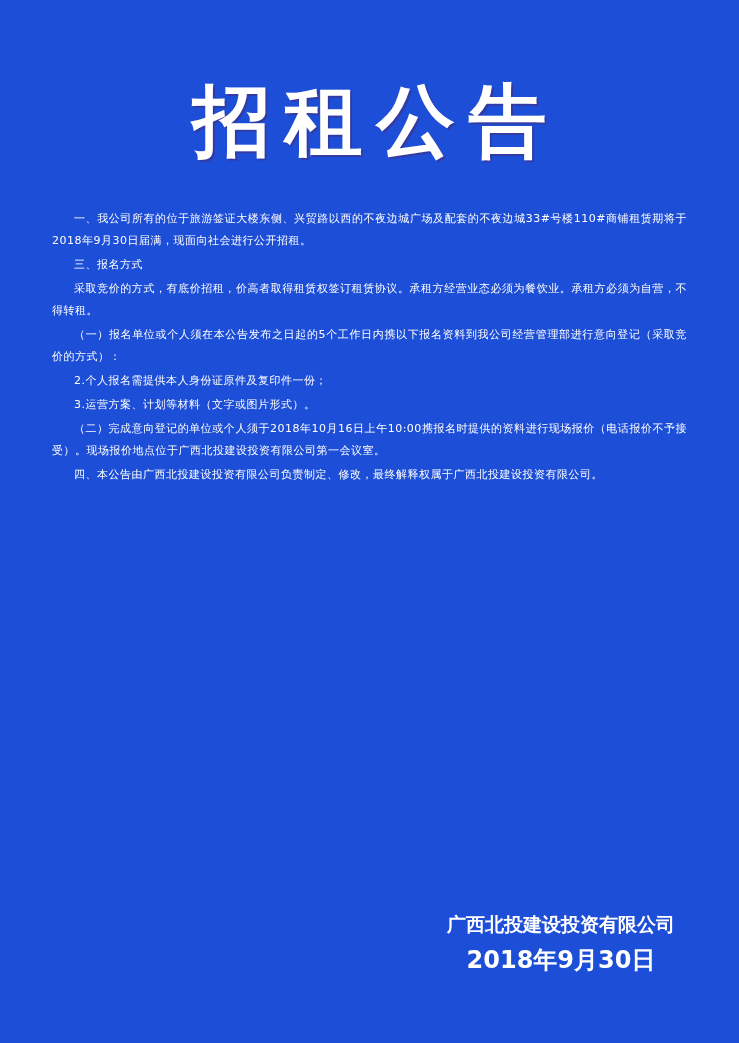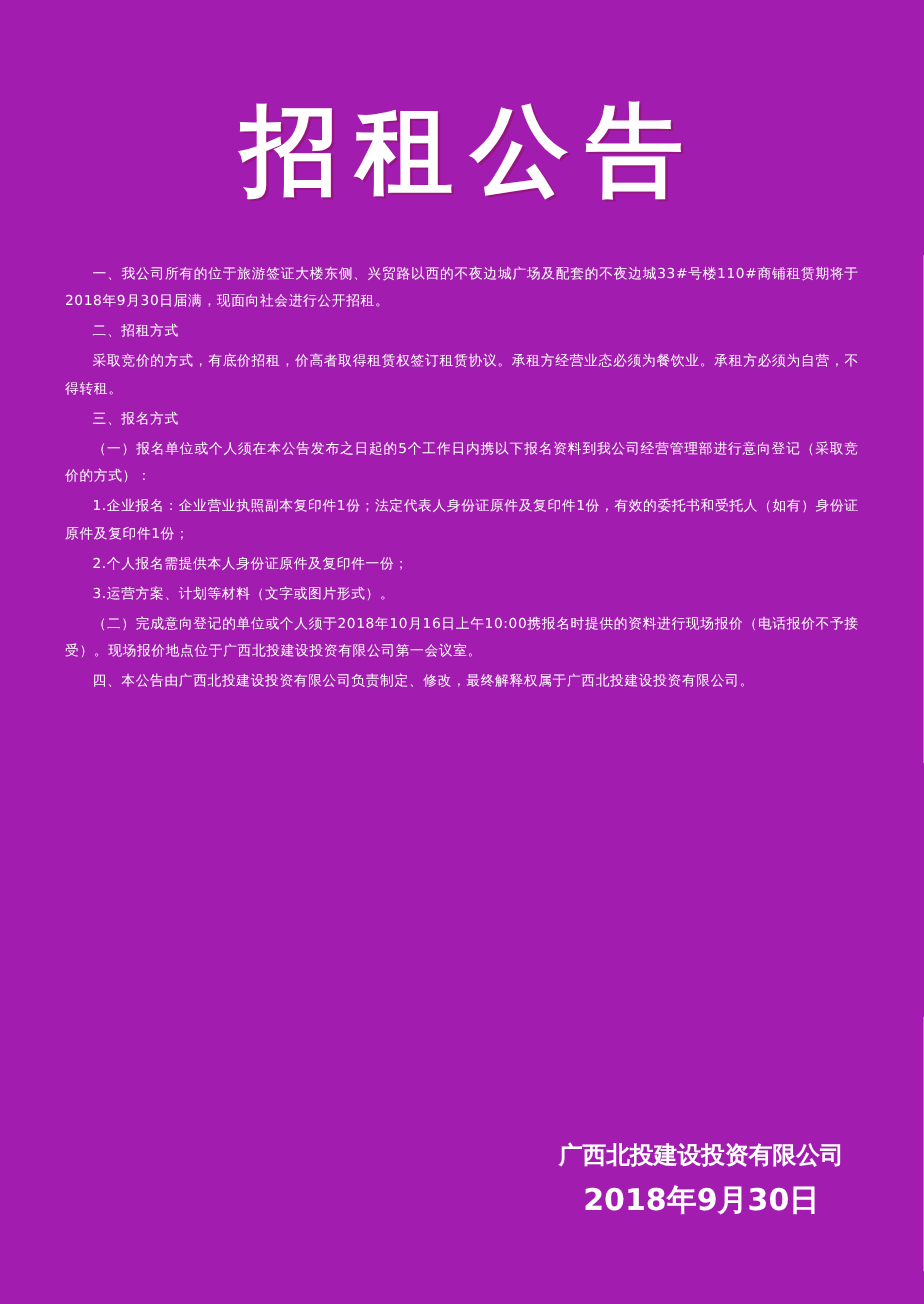--- a/index.html
+++ b/index.html
@@ -9,21 +9,21 @@
   }
   body {
     width: 739px;
     height: 1043px;
     font-family: "DejaVu Sans", "Liberation Sans", sans-serif;
   }
   .poster {
     position: relative;
     width: 739px;
     height: 1043px;
-    background: #a21caf;
+    background: #1d4ed8;
     box-sizing: border-box;
     overflow: hidden;
   }
   .title {
     text-align: center;
     color: #ffffff;
     font-family: "DejaVu Serif", "Liberation Serif", serif;
     font-weight: bold;
     font-size: 78px;
     letter-spacing: 14px;
@@ -68,25 +68,23 @@
 </style>
 </head>
 <body>
 
 <div class="poster">
 
   <div class="title">招租公告</div>
 
   <div class="body-text">
     <p class="indent2">一、我公司所有的位于旅游签证大楼东侧、兴贸路以西的不夜边城广场及配套的不夜边城33#号楼110#商铺租赁期将于2018年9月30日届满，现面向社会进行公开招租。</p>
-    <p class="indent2">二、招租方式</p>
+    <p class="indent2">三、报名方式</p>
     <p class="indent2">采取竞价的方式，有底价招租，价高者取得租赁权签订租赁协议。承租方经营业态必须为餐饮业。承租方必须为自营，不得转租。</p>
-    <p class="indent2">三、报名方式</p>
     <p class="indent2">（一）报名单位或个人须在本公告发布之日起的5个工作日内携以下报名资料到我公司经营管理部进行意向登记（采取竞价的方式）：</p>
-    <p class="indent2">1.企业报名：企业营业执照副本复印件1份；法定代表人身份证原件及复印件1份，有效的委托书和受托人（如有）身份证原件及复印件1份；</p>
     <p class="indent2">2.个人报名需提供本人身份证原件及复印件一份；</p>
     <p class="indent2">3.运营方案、计划等材料（文字或图片形式）。</p>
     <p class="indent2">（二）完成意向登记的单位或个人须于2018年10月16日上午10:00携报名时提供的资料进行现场报价（电话报价不予接受）。现场报价地点位于广西北投建设投资有限公司第一会议室。</p>
     <p class="indent2">四、本公告由广西北投建设投资有限公司负责制定、修改，最终解释权属于广西北投建设投资有限公司。</p>
   </div>
 
   <div class="signature">
     <div>广西北投建设投资有限公司</div>
     <div class="sig-date">2018年9月30日</div>
   </div>

